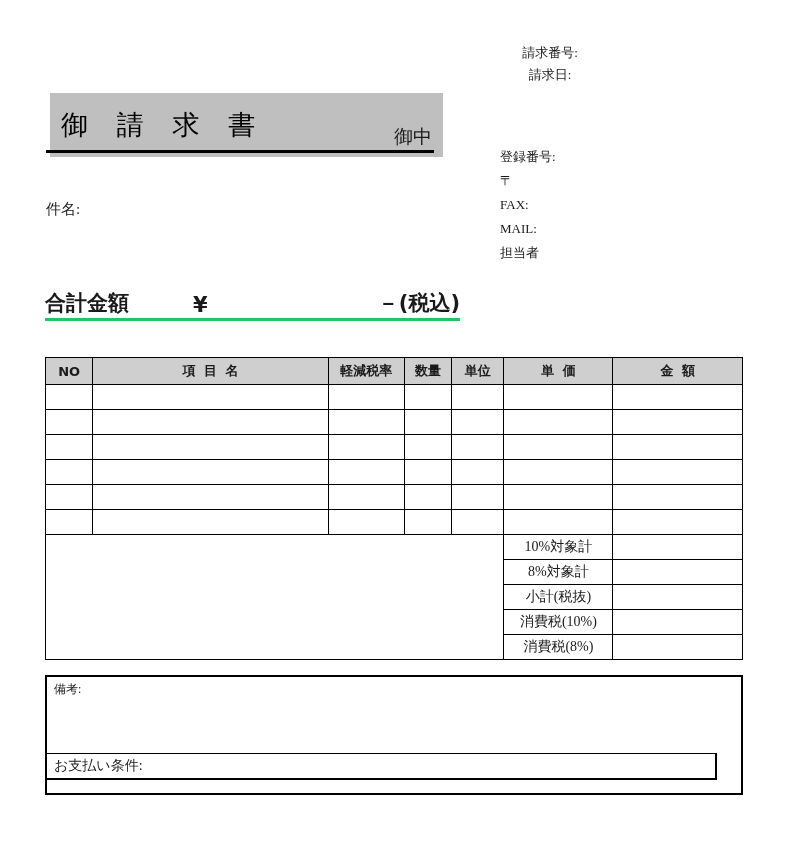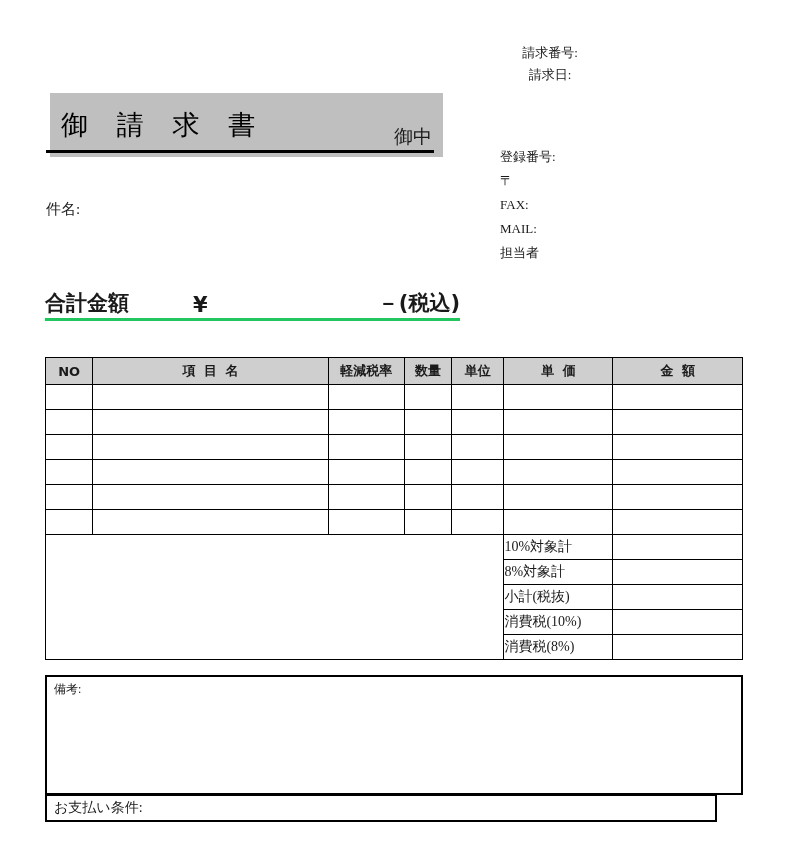--- a/index.html
+++ b/index.html
@@ -169,20 +169,21 @@
   .col-unit   { width: 51px; }
   .col-price  { width: 106px; }
   .col-amount { width: 126px; }
 
   .items-table tbody td { background: #fff; }
 
   .summary-filler {
     height: 127px;
   }
   .sum-label {
+    text-align: center;
     vertical-align: middle;
     font-size: 14px;
     font-family: "Liberation Serif", "DejaVu Serif", serif;
     padding: 0 4px;
     white-space: nowrap;
   }
   .sum-value { background: #fff; }
 
   
   .notes-box {
@@ -196,21 +197,21 @@
   }
   .notes-label {
     position: absolute;
     left: 7px;
     top: 4px;
     font-size: 12px;
   }
   .payment-box {
     position: absolute;
     left: 45px;
-    top: 795px;
+    top: 753px;
     width: 672px;
     height: 27px;
     border: 2px solid #000;
     border-top: 1px solid #000;
     box-sizing: border-box;
   }
   .payment-label {
     position: absolute;
     left: 7px;
     top: 3px;

